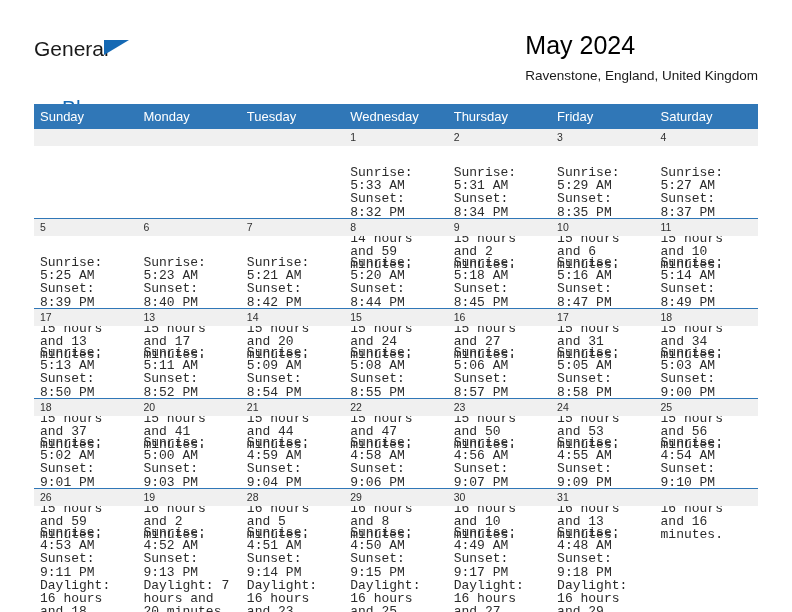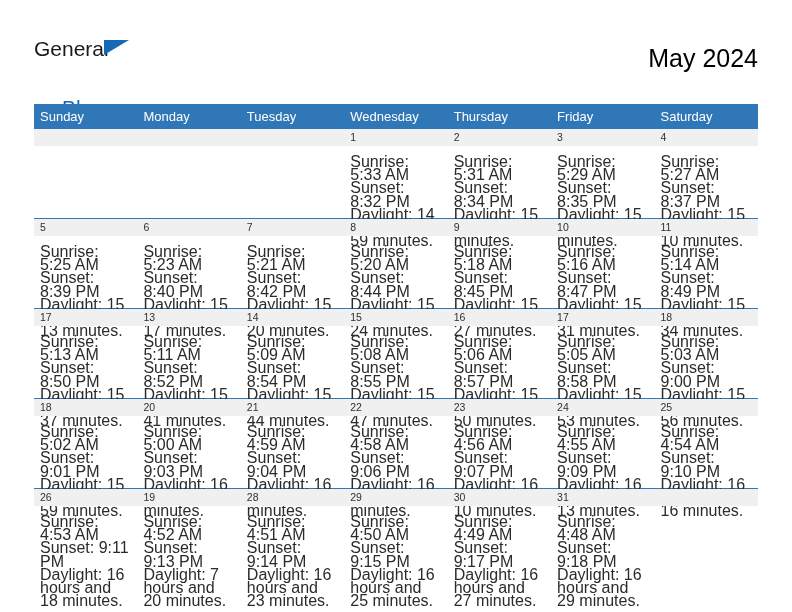--- a/index.html
+++ b/index.html
@@ -59,21 +59,20 @@
     font-size: 21px;
     color: #1569b4;
     font-family: "Liberation Sans", sans-serif;
     line-height: 1;
     margin-top: 40px;
   }
   .title-wrap {
     position: absolute;
     right: 0;
     top: 0;
-    margin-top: 13px;
   }
   .cal-title {
     font-size: 25px;
     color: #000000;
     line-height: 1.25;
     font-weight: normal;
   }
   .cal-subtitle {
     font-size: 13.5px;
     color: #1a1a1a;
@@ -124,43 +123,45 @@
   }
   .daynum-band {
     background: #f0f0f0;
     height: 17px;
     padding: 0 0 0 6px;
     font-size: 10.5px;
     color: #303030;
     line-height: 17px;
   }
   .cell-body {
-    padding: 9px 8px 0 6px;
-    font-size: 16px;
+    padding: 20px 8px 0 6px;
+    font-size: 13px;
     line-height: 13.2px;
     color: #2b2b2b;
+    font-family: Liberation Mono, monospace;
   }
   .cell-body div { white-space: normal; }
   td.empty .daynum-band { background: #f0f0f0; }
 </style>
 </head>
 <body>
 
 <div class="page">
 
   <div class="header">
 
     <div class="logo">
       <span class="logo-general">General</span>
       <span class="logo-tri"></span>
       <span class="logo-blue">Blue</span>
     </div>
 
     <div class="title-wrap">
       <div class="cal-title">May 2024</div>
+      <div class="cal-subtitle">Ravenstone, England, United Kingdom</div>
     </div>
 
   </div>
 
   <table class="calendar">
     <colgroup>
       <col>
         <col>
         <col>
         <col>

